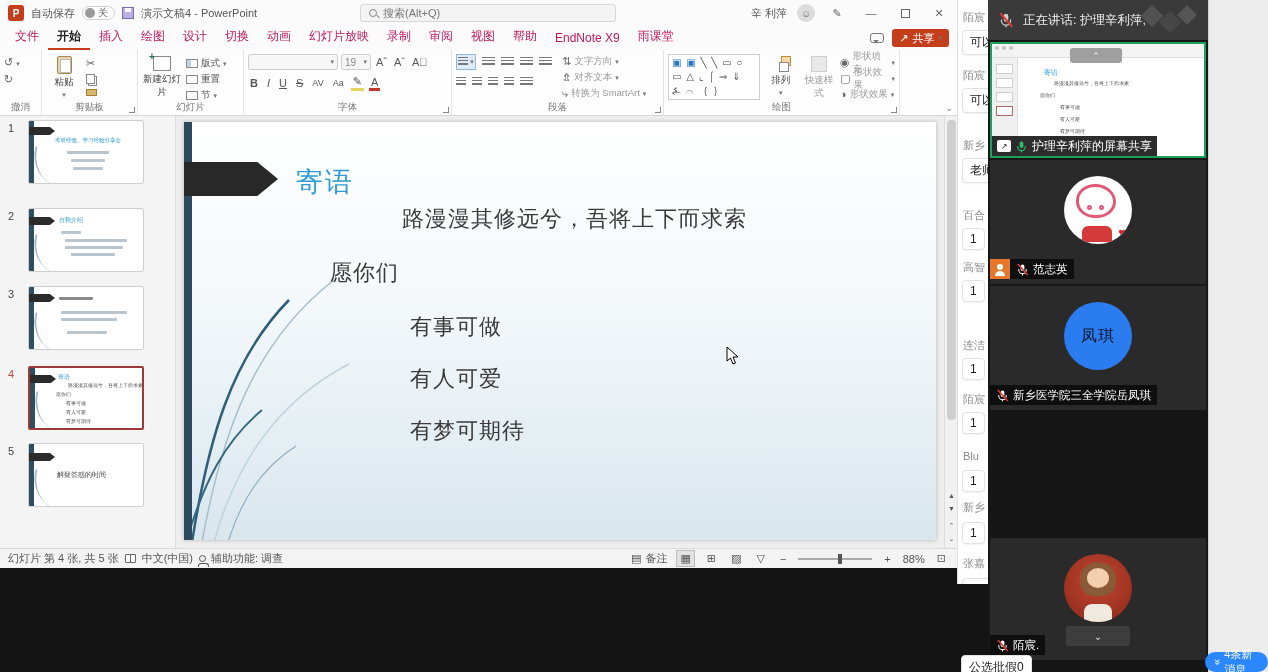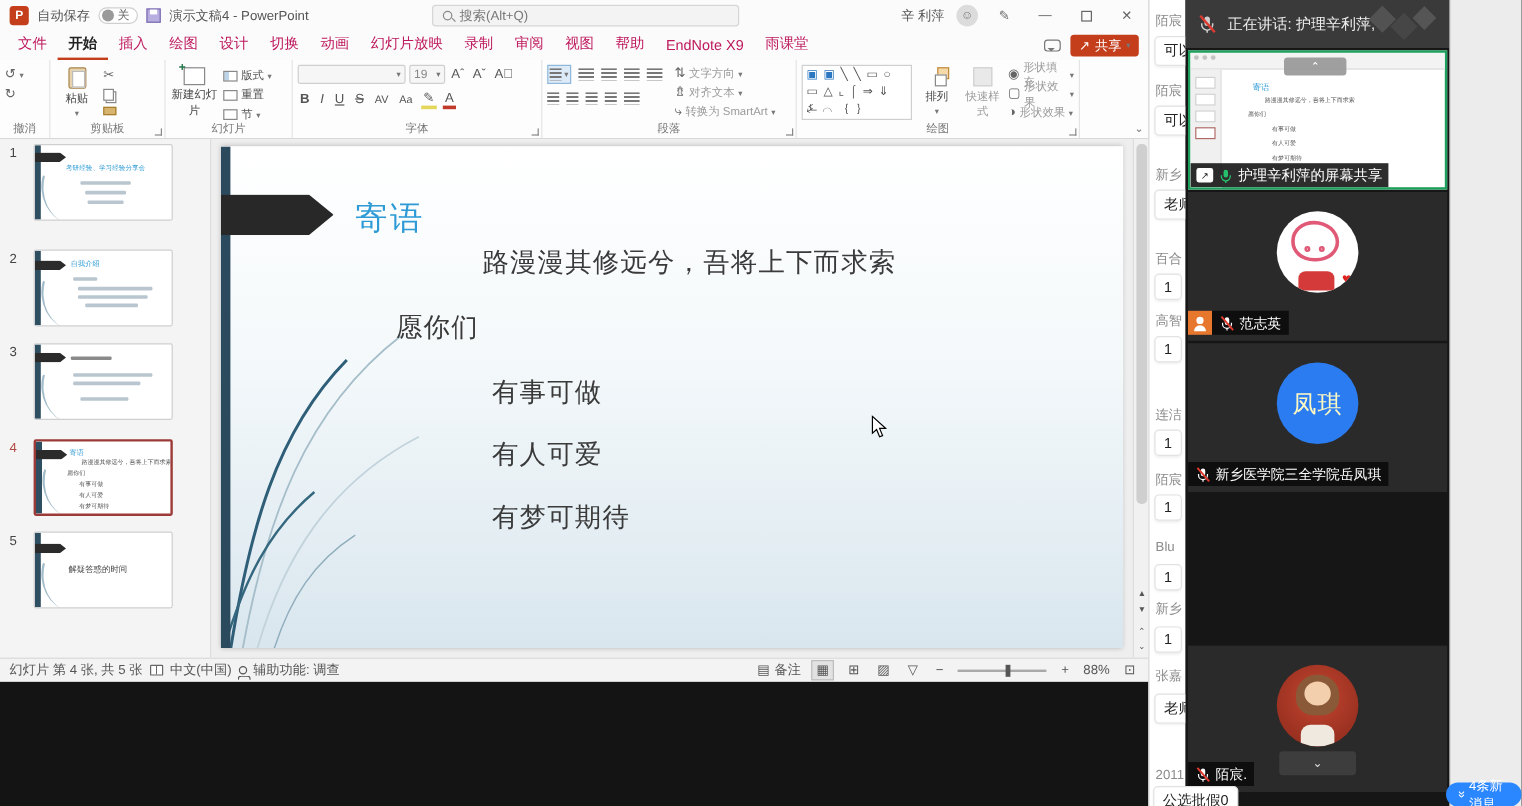--- a/index.html
+++ b/index.html
@@ -95,21 +95,21 @@
   .ic-book { width:11px; height:9px; border:1px solid #666; border-radius:1px; background:linear-gradient(90deg,#fff 48%,#666 48%,#666 52%,#fff 52%); }
   .ic-person8 { width:7px; height:7px; border:1.2px solid #555; border-radius:50%; position:relative; }
   .ic-person8:after { content:""; position:absolute; left:-2px; top:7px; width:9px; height:3px; border:1.2px solid #555; border-bottom:none; border-radius:3px 3px 0 0; }
   #sb-right { margin-left:auto; display:flex; align-items:center; gap:9px; }
   .vwbtn { font-size:11px; color:#555; padding:1px 3px; }
   .vwbtn.sel { background:#e2e2e2; border:1px solid #bdbdbd; }
   .zoom-track { width:74px; height:2px; background:#a9a9a9; position:relative; }
   .zoom-knob { position:absolute; left:40px; top:-4px; width:4px; height:10px; background:#555; }
 
   
-  #chat-strip { left:957px; top:0; width:31px; height:672px; background:#ffffff; border-left:1px solid #e0e0e0; overflow:hidden; }
+  #chat-strip { left:957px; top:0; width:31px; height:584px; background:#ffffff; border-left:1px solid #e0e0e0; overflow:hidden; }
   .chat-sender { position:absolute; left:5px; font-size:11px; color:#8a8a8a; white-space:nowrap; }
   .chat-bubble { position:absolute; left:4px; background:#fff; border:1px solid #e2e2e2; border-radius:4px; box-shadow:0 1px 2px rgba(0,0,0,.06); font-size:12px; color:#222; padding:3px 7px; white-space:nowrap; }
 
   
   #meet { left:988px; top:0; width:220px; height:672px; background:#161616; overflow:hidden; }
   #meet-header { position:absolute; left:0; top:0; width:100%; height:40px; background:#3a3a3a; display:flex; align-items:center; gap:9px; padding:0 10px; }
   #meet-header .txt { color:#efefef; font-size:12.5px; white-space:nowrap; }
   .diamond { position:absolute; transform:rotate(45deg); background:#4c4c4c; }
   svg.mic { display:block; }
 
@@ -129,21 +129,21 @@
   .bp-head { width:6px; height:6px; background:#fff; border-radius:50%; position:relative; top:-2px; }
   .bp-body { position:absolute; bottom:3px; left:5px; width:10px; height:5px; background:#fff; border-radius:5px 5px 0 0; }
   .chev-btn { position:absolute; left:76px; bottom:14px; width:64px; height:20px; background:#3d3d3d; border-radius:3px; color:#ddd; display:flex; align-items:center; justify-content:center; font-size:10px; }
 
   
   .av-peppa { background:#fff; }
   .peppa-face { position:absolute; left:12px; top:8px; width:40px; height:34px; border:3px solid #e05a78; border-radius:50% 55% 50% 50%; background:#fff; }
   .peppa-eye { position:absolute; width:5px; height:5px; border:2px solid #e05a78; border-radius:50%; top:18px; }
   .peppa-body { position:absolute; left:18px; bottom:2px; width:30px; height:16px; background:#d43a3a; border-radius:6px 6px 0 0; }
   .peppa-heart { position:absolute; right:6px; bottom:4px; color:#d22; font-size:13px; }
-  .av-blue { background:#2b7cf0; color:#fef9c3; display:flex; align-items:center; justify-content:center; font-size:20px; letter-spacing:1px; }
+  .av-blue { background:#2b7cf0; color:#0f172a; display:flex; align-items:center; justify-content:center; font-size:16px; letter-spacing:1px; }
   .av-photo { background:linear-gradient(130deg,#9b8c7c 0%,#6e675e 45%,#4e4a44 70%,#b4a793 100%); }
   .av-photo i { position:absolute; left:14px; top:12px; width:20px; height:44px; background:#3f3a35; border-radius:8px; }
   .av-anime { background:radial-gradient(circle at 50% 40%,#c4452f 0%,#952e1f 80%); }
   .anime-hair { position:absolute; left:16px; top:8px; width:36px; height:34px; background:#8a5a38; border-radius:50% 50% 40% 40%; }
   .anime-face { position:absolute; left:23px; top:14px; width:22px; height:20px; background:#f3cfae; border-radius:50%; }
   .anime-body { position:absolute; left:20px; bottom:0; width:28px; height:18px; background:#efe9df; border-radius:8px 8px 0 0; }
 
   #right-col { left:1208px; top:0; width:60px; height:672px; background:#ececec; border-left:1px solid #d4d4d4; }
   #newmsg-pill { left:1205px; top:652px; height:20px; background:#2b87ff; border-radius:10px; color:#fff; font-size:11px; display:flex; align-items:center; gap:3px; padding:0 10px; z-index:5; }
   .dbl-chev { display:inline-block; transform:rotate(90deg); font-size:11px; }

